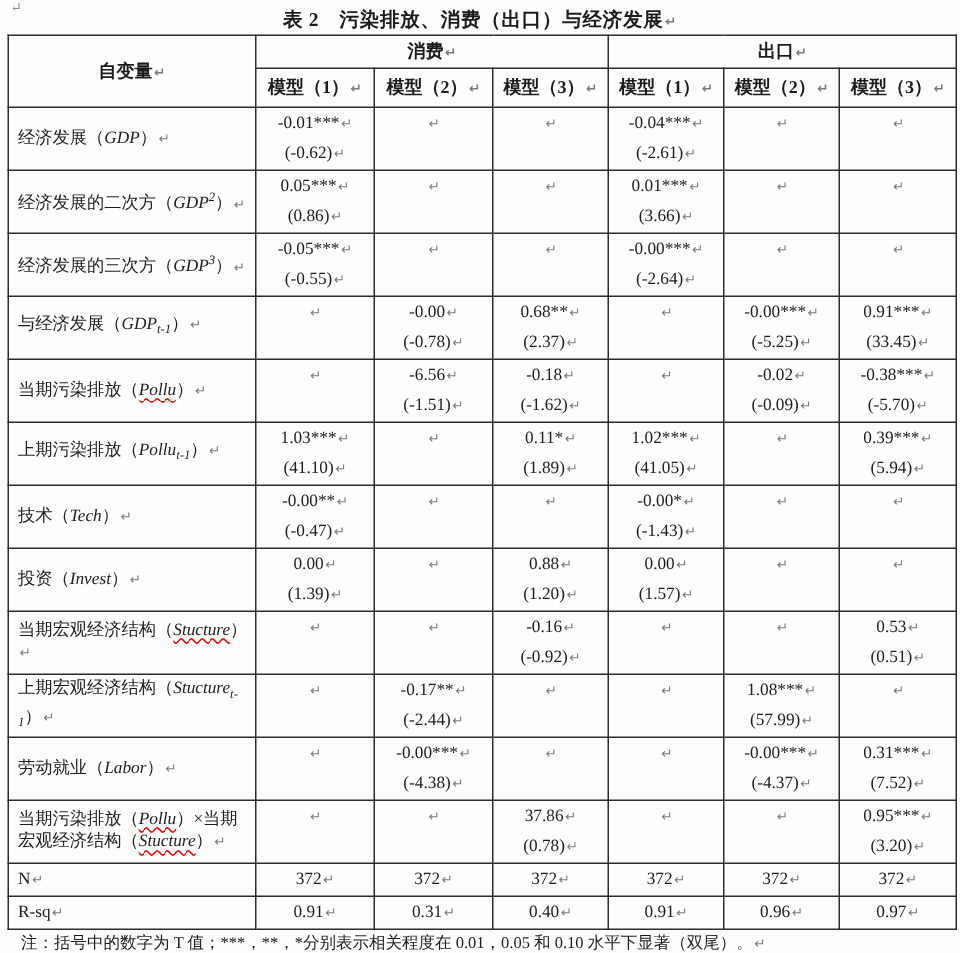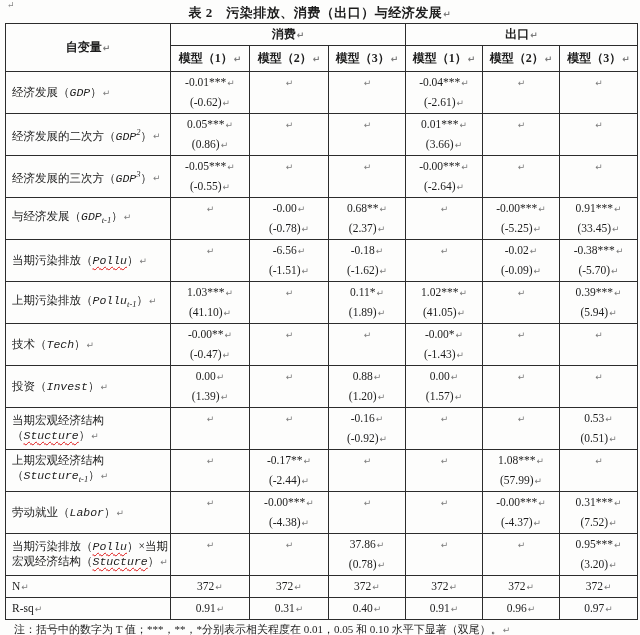--- a/index.html
+++ b/index.html
@@ -28,21 +28,21 @@
     font-size:11.5px;text-align:left;vertical-align:middle;
     padding:1px 2px 1px 6px;line-height:15px;
   }
   td.val{font-size:11.5px;text-align:center;vertical-align:top;}
   .line{line-height:20px;height:20px;white-space:nowrap;}
   .single{line-height:21px;}
   .pc{
     color:#7b7b7b;font-size:9px;margin-left:1px;
     font-family:"DejaVu Sans",sans-serif;
   }
-  .it{font-style:italic;font-family:Liberation Mono, monospace;}
+  .it{font-style:italic;}
   .sup{vertical-align:super;font-size:8.5px;font-style:italic;}
   .sub{vertical-align:sub;font-size:8.5px;font-style:italic;}
   .sq{
     text-decoration:underline;
     text-decoration-style:wavy;
     text-decoration-color:#dd1111;
     text-decoration-thickness:1px;
     text-underline-offset:2px;
   }
   .note{

